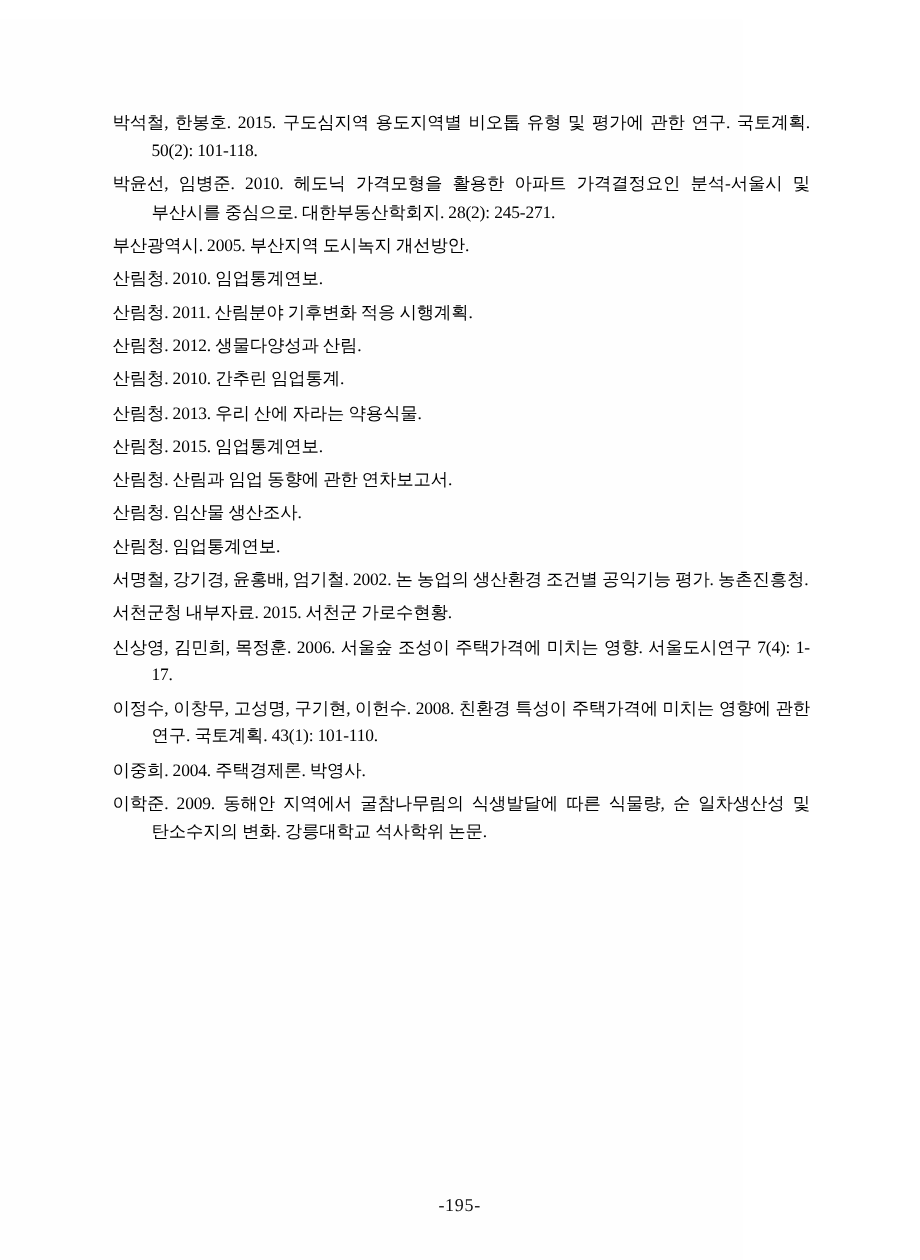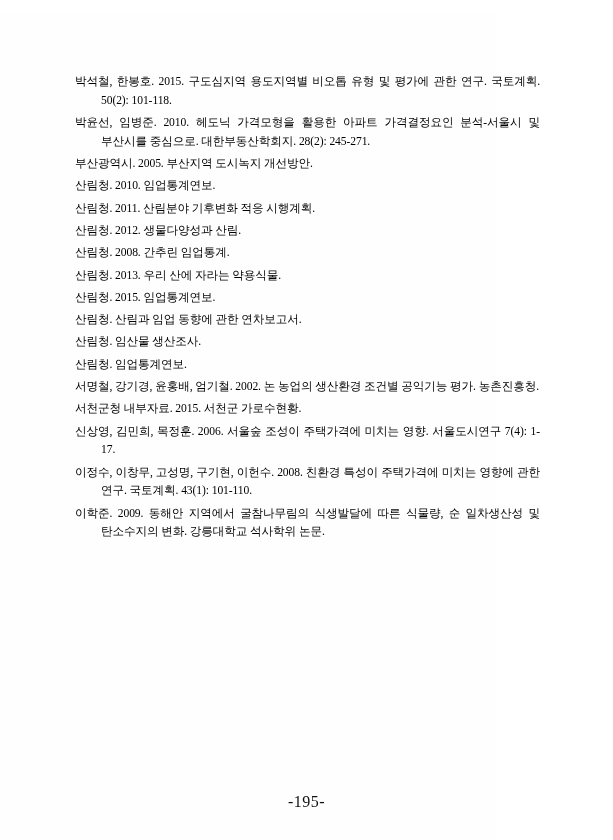--- a/index.html
+++ b/index.html
@@ -45,44 +45,45 @@
     text-indent: -26px;
     word-break: keep-all;
     letter-spacing: -0.1px;
   }
   .footer {
     position: absolute;
     bottom: 42px;
     left: 0;
     width: 613px;
     text-align: center;
-    font-size: 16px;
+    font-size: 12px;
     color: #111;
     letter-spacing: 0.5px;
   }
 </style>
 </head>
 <body>
 
 <div class="page">
   <div class="content">
     <ul class="ref-list">
       <li class="ref-item">박석철, 한봉호. 2015. 구도심지역 용도지역별 비오톱 유형 및 평가에 관한 연구. 국토계획. 50(2): 101-118.</li>
       <li class="ref-item">박윤선, 임병준. 2010. 헤도닉 가격모형을 활용한 아파트 가격결정요인 분석-서울시 및 부산시를 중심으로. 대한부동산학회지. 28(2): 245-271.</li>
       <li class="ref-item">부산광역시. 2005. 부산지역 도시녹지 개선방안.</li>
       <li class="ref-item">산림청. 2010. 임업통계연보.</li>
       <li class="ref-item">산림청. 2011. 산림분야 기후변화 적응 시행계획.</li>
       <li class="ref-item">산림청. 2012. 생물다양성과 산림.</li>
-      <li class="ref-item">산림청. 2008. 간추린 임업통계.</li>
+      <li class="ref-item">산림청. 2010. 간추린 임업통계.</li>
       <li class="ref-item">산림청. 2013. 우리 산에 자라는 약용식물.</li>
       <li class="ref-item">산림청. 2015. 임업통계연보.</li>
       <li class="ref-item">산림청. 산림과 임업 동향에 관한 연차보고서.</li>
       <li class="ref-item">산림청. 임산물 생산조사.</li>
       <li class="ref-item">산림청. 임업통계연보.</li>
       <li class="ref-item">서명철, 강기경, 윤홍배, 엄기철. 2002. 논 농업의 생산환경 조건별 공익기능 평가. 농촌진흥청.</li>
       <li class="ref-item">서천군청 내부자료. 2015. 서천군 가로수현황.</li>
       <li class="ref-item">신상영, 김민희, 목정훈. 2006. 서울숲 조성이 주택가격에 미치는 영향. 서울도시연구 7(4): 1-17.</li>
       <li class="ref-item">이정수, 이창무, 고성명, 구기현, 이헌수. 2008. 친환경 특성이 주택가격에 미치는 영향에 관한 연구. 국토계획. 43(1): 101-110.</li>
+      <li class="ref-item">이중희. 2004. 주택경제론. 박영사.</li>
       <li class="ref-item">이학준. 2009. 동해안 지역에서 굴참나무림의 식생발달에 따른 식물량, 순 일차생산성 및 탄소수지의 변화. 강릉대학교 석사학위 논문.</li>
     </ul>
   </div>
   <div class="footer">-195-</div>
 </div>
 
 </body></html>

